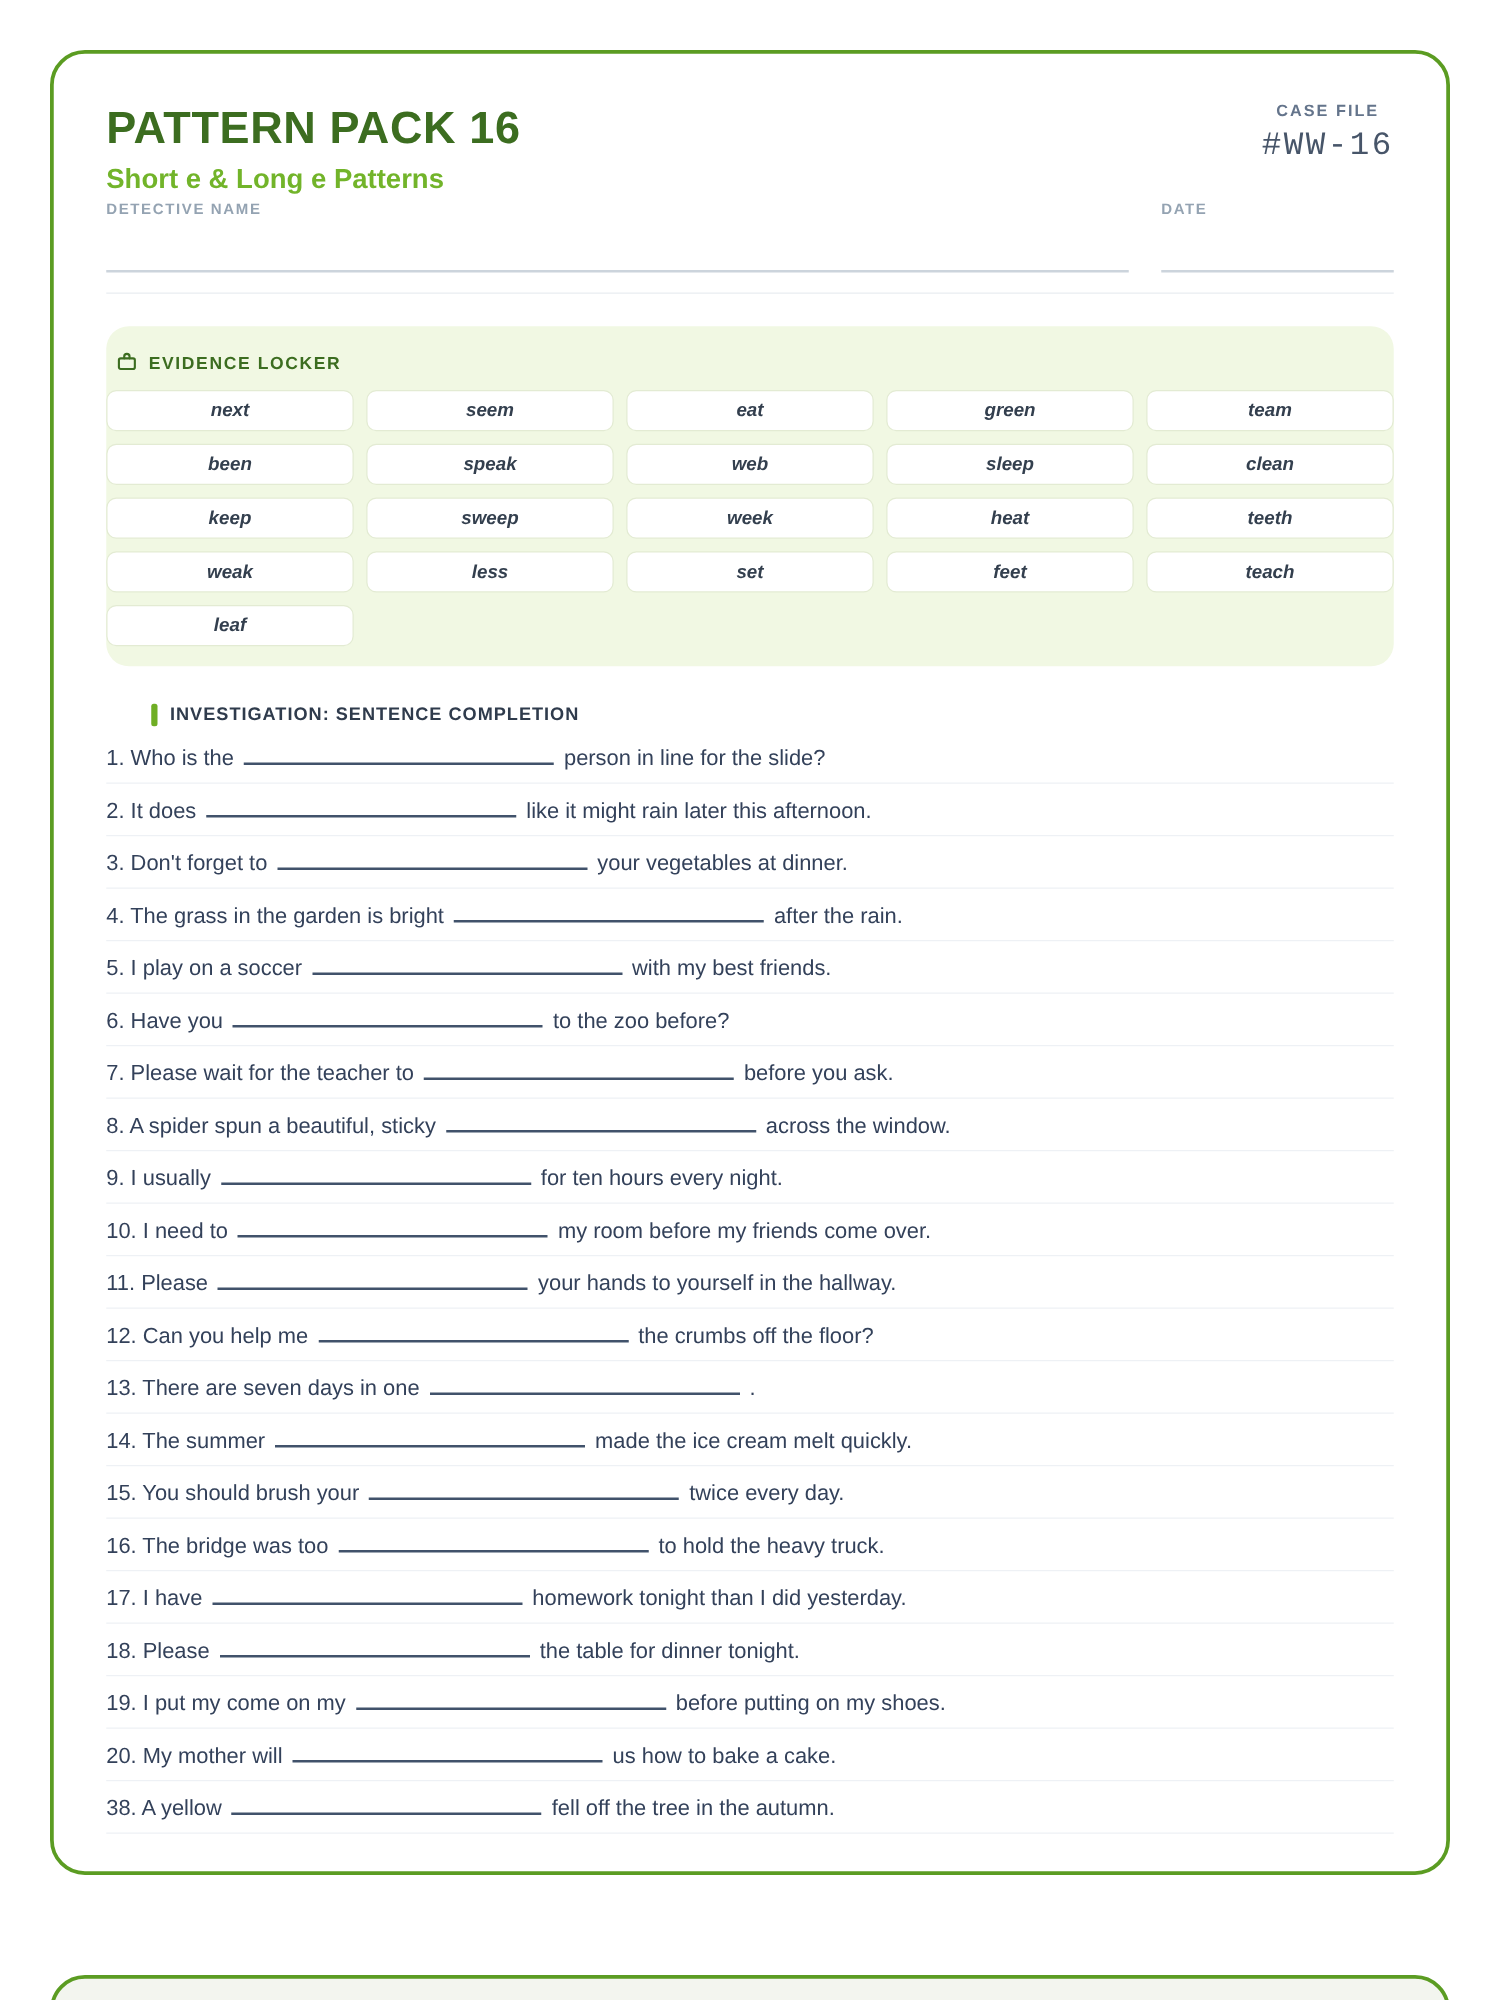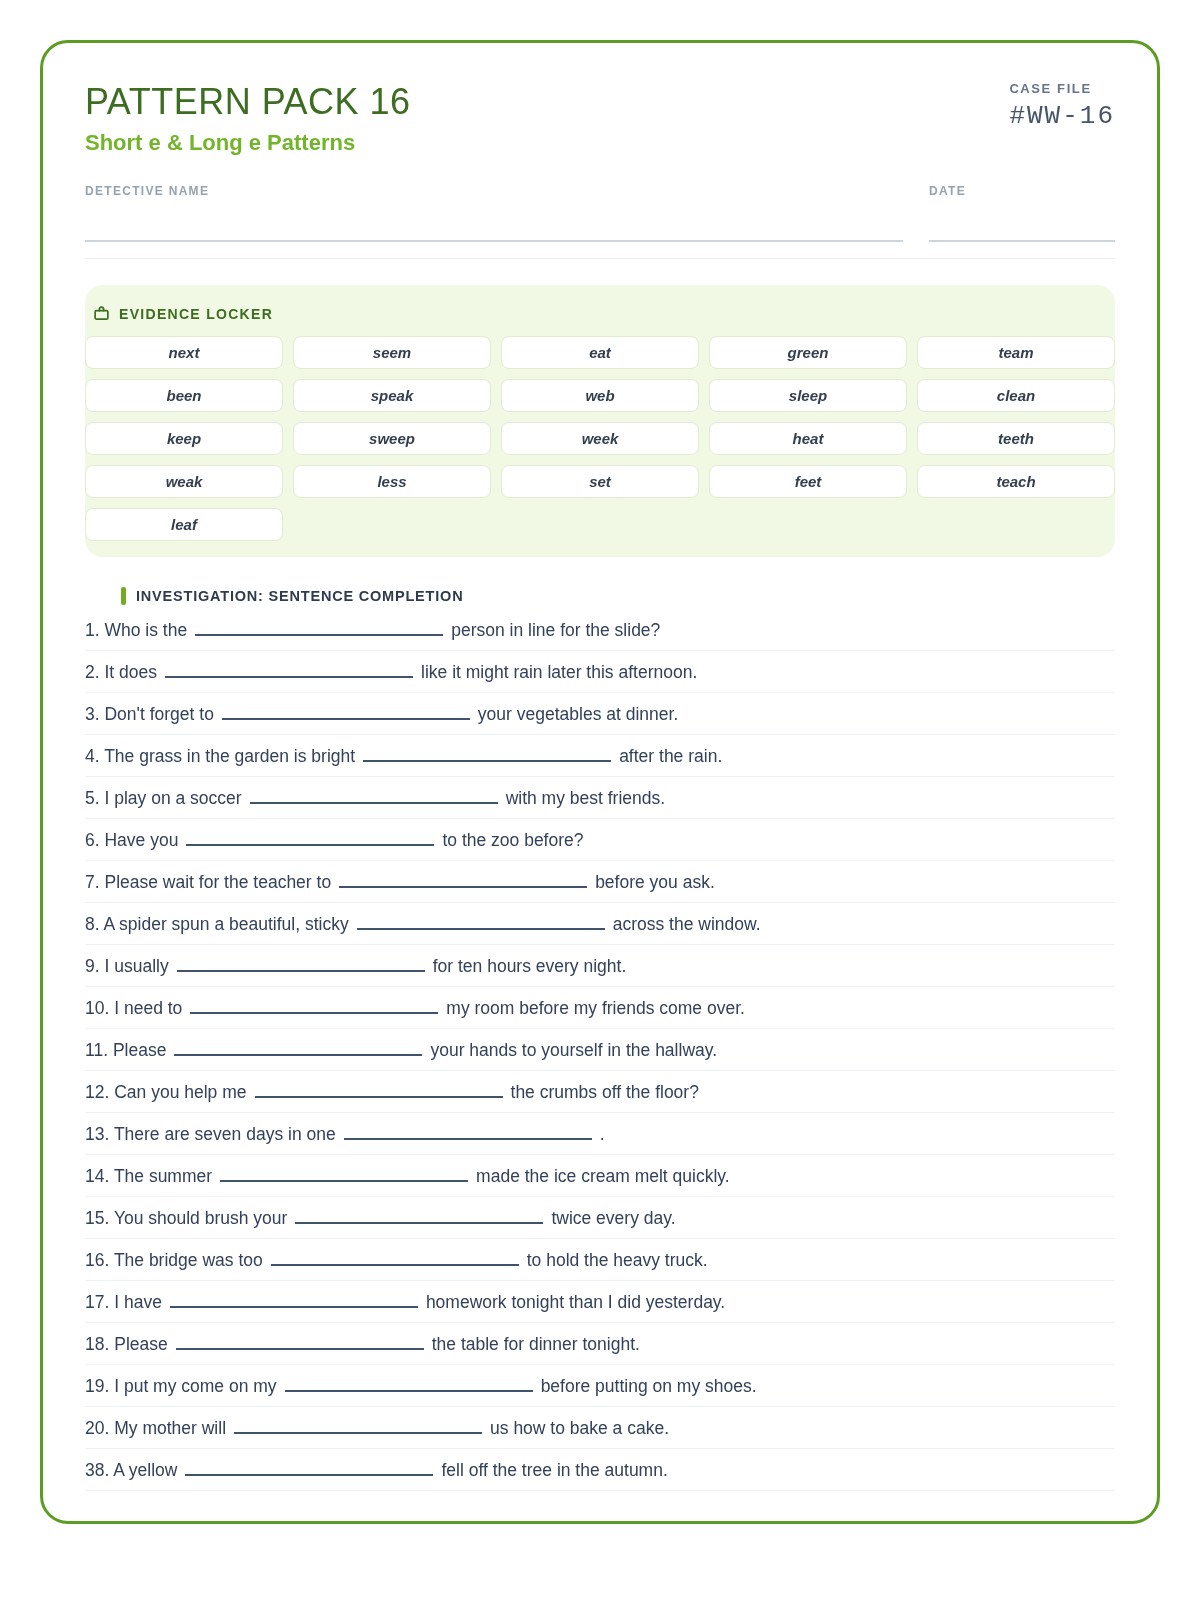--- a/index.html
+++ b/index.html
@@ -9,28 +9,28 @@
   .card {
     margin: 40px 40px 0;
     border: 3px solid #5b9c22;
     border-radius: 28px;
     background: #ffffff;
     padding: 38px 42px 30px;
   }
 
   
   .header-row { display: flex; justify-content: space-between; align-items: flex-start; }
-  .title { font-size: 36px; font-weight: 400; color: #3c6d20; letter-spacing: 0.5px; }
+  .title { font-size: 36px; font-weight: 700; color: #3c6d20; letter-spacing: 0.5px; }
   .subtitle { font-size: 22px; font-weight: 700; color: #72b42a; margin-top: 7px; }
-  .case-file { text-align: left; }
+  .case-file { text-align: center; }
   .case-file-label { font-size: 13px; font-weight: 700; letter-spacing: 1.6px; color: #64748b; }
   .case-file-number { font-family: "Liberation Mono", monospace; font-size: 26px;
     color: #475569; letter-spacing: 2px; margin-top: 5px; }
 
-  .fields-row { display: flex; gap: 26px; margin-top: 28px; align-items: flex-end; }
+  .fields-row { display: flex; gap: 26px; margin-top: 4px; align-items: flex-end; }
   .field-name { flex: 1; }
   .field-date { width: 186px; }
   .field-label { font-size: 12px; font-weight: 700; letter-spacing: 1.3px; color: #94a3b2; }
   .field-line { border-bottom: 2px solid #ccd4dc; height: 0; margin-top: 42px; }
   .sub-divider { border-bottom: 1px solid #e9edf1; margin-top: 16px; }
 
   
   .evidence { background: #f1f8e3; border-radius: 18px; padding: 20px 0 16px; margin-top: 26px; }
   .evidence-header { display: flex; align-items: center; gap: 9px; margin-left: 8px;
     color: #3c6d20; font-weight: 800; font-size: 14px; letter-spacing: 1.3px; }

